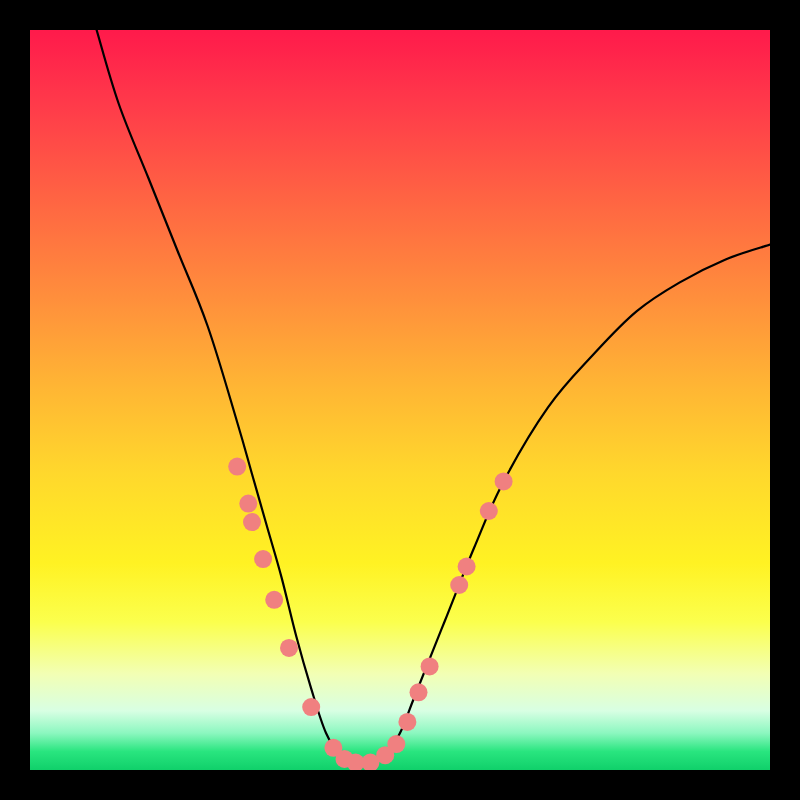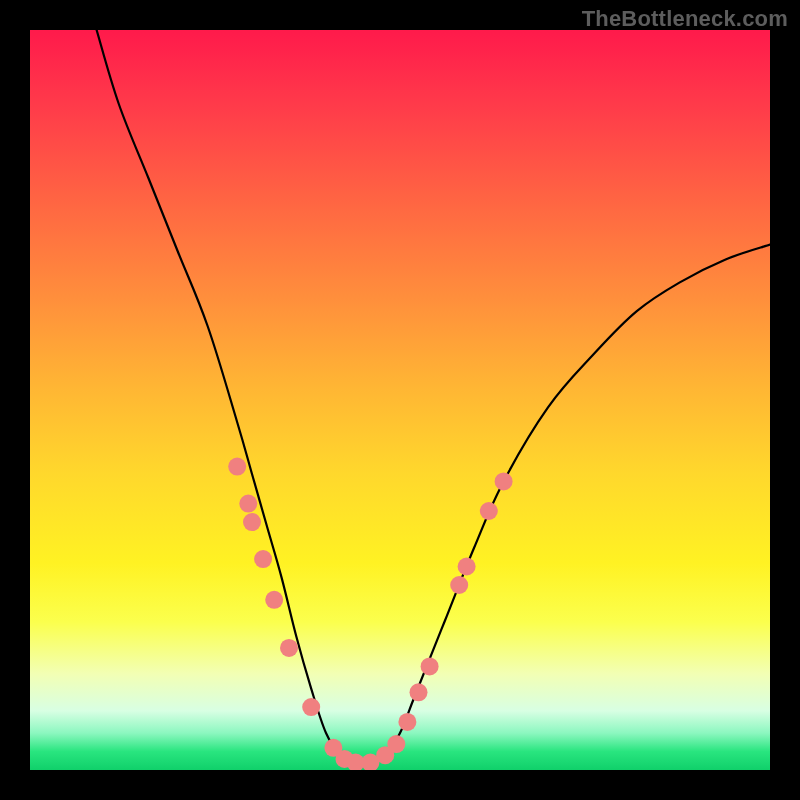--- a/index.html
+++ b/index.html
@@ -59,21 +59,20 @@
     position: absolute;
     inset: 0;
     width: 100%;
     height: 100%;
   }
 </style>
 </head>
 <body>
 
 <div class="stage">
-  <div class="watermark">TheBottleneck.com</div>
 
   <div class="plot-area">
     <div class="gradient-bg"></div>
     <svg class="curves" viewBox="0 0 740 740" preserveAspectRatio="none">
       <g id="curve-layer">
           <path d="M 66.6 0.0 C 70.6 13.3, 79.5 47.4, 88.8 74.0 C 98.1 100.6, 107.7 121.4, 118.4 148.0 C 129.1 174.6, 137.3 195.4, 148.0 222.0 C 158.7 248.6, 166.9 265.4, 177.6 296.0 C 188.3 326.6, 199.2 365.6, 207.2 392.2 C 215.2 418.8, 216.7 425.4, 222.0 444.0 C 227.3 462.6, 231.5 477.2, 236.8 495.8 C 242.1 514.4, 246.3 527.6, 251.6 547.6 C 256.9 567.6, 261.1 586.8, 266.4 606.8 C 271.7 626.8, 275.9 641.3, 281.2 658.6 C 286.5 675.9, 290.7 691.0, 296.0 703.0 C 301.3 715.0, 305.5 719.9, 310.8 725.2 C 316.1 730.5, 320.3 731.3, 325.6 732.6 C 330.9 733.9, 335.1 733.9, 340.4 732.6 C 345.7 731.3, 349.9 730.5, 355.2 725.2 C 360.5 719.9, 364.7 713.7, 370.0 703.0 C 375.3 692.3, 376.8 686.0, 384.8 666.0 C 392.8 646.0, 403.7 618.6, 414.4 592.0 C 425.1 565.4, 433.3 543.3, 444.0 518.0 C 454.7 492.7, 460.3 476.7, 473.6 451.4 C 486.9 426.1, 502.0 400.0, 518.0 377.4 C 534.0 354.8, 546.4 342.9, 562.4 325.6 C 578.4 308.3, 590.8 294.5, 606.8 281.2 C 622.8 267.9, 635.2 260.9, 651.2 251.6 C 667.2 242.3, 679.6 236.1, 695.6 229.4 C 711.6 222.7, 732.0 217.3, 740.0 214.6" fill="none" stroke="#000000" stroke-width="2.2" stroke-linecap="round"></path>
         </g>
       <g id="marker-layer">
           <circle cx="207.2" cy="436.6" r="9" fill="#f08080"></circle>
           <circle cx="218.3" cy="473.6" r="9" fill="#f08080"></circle>

